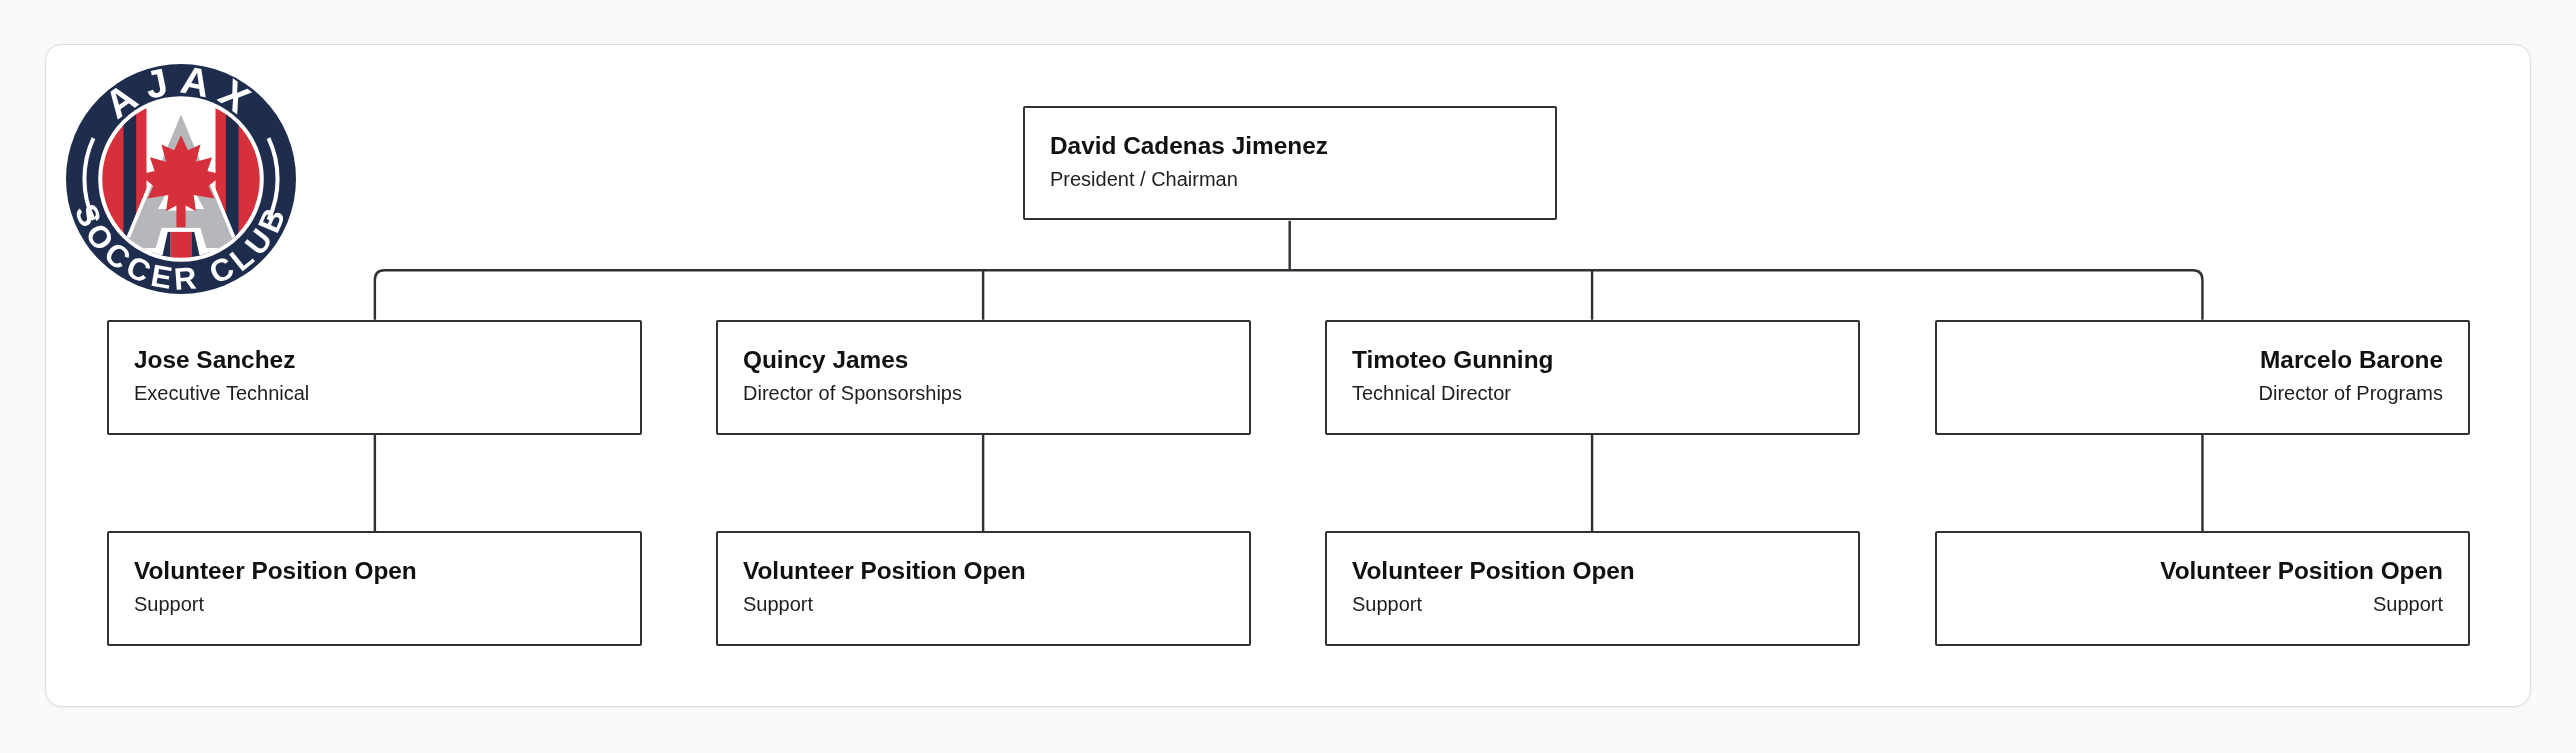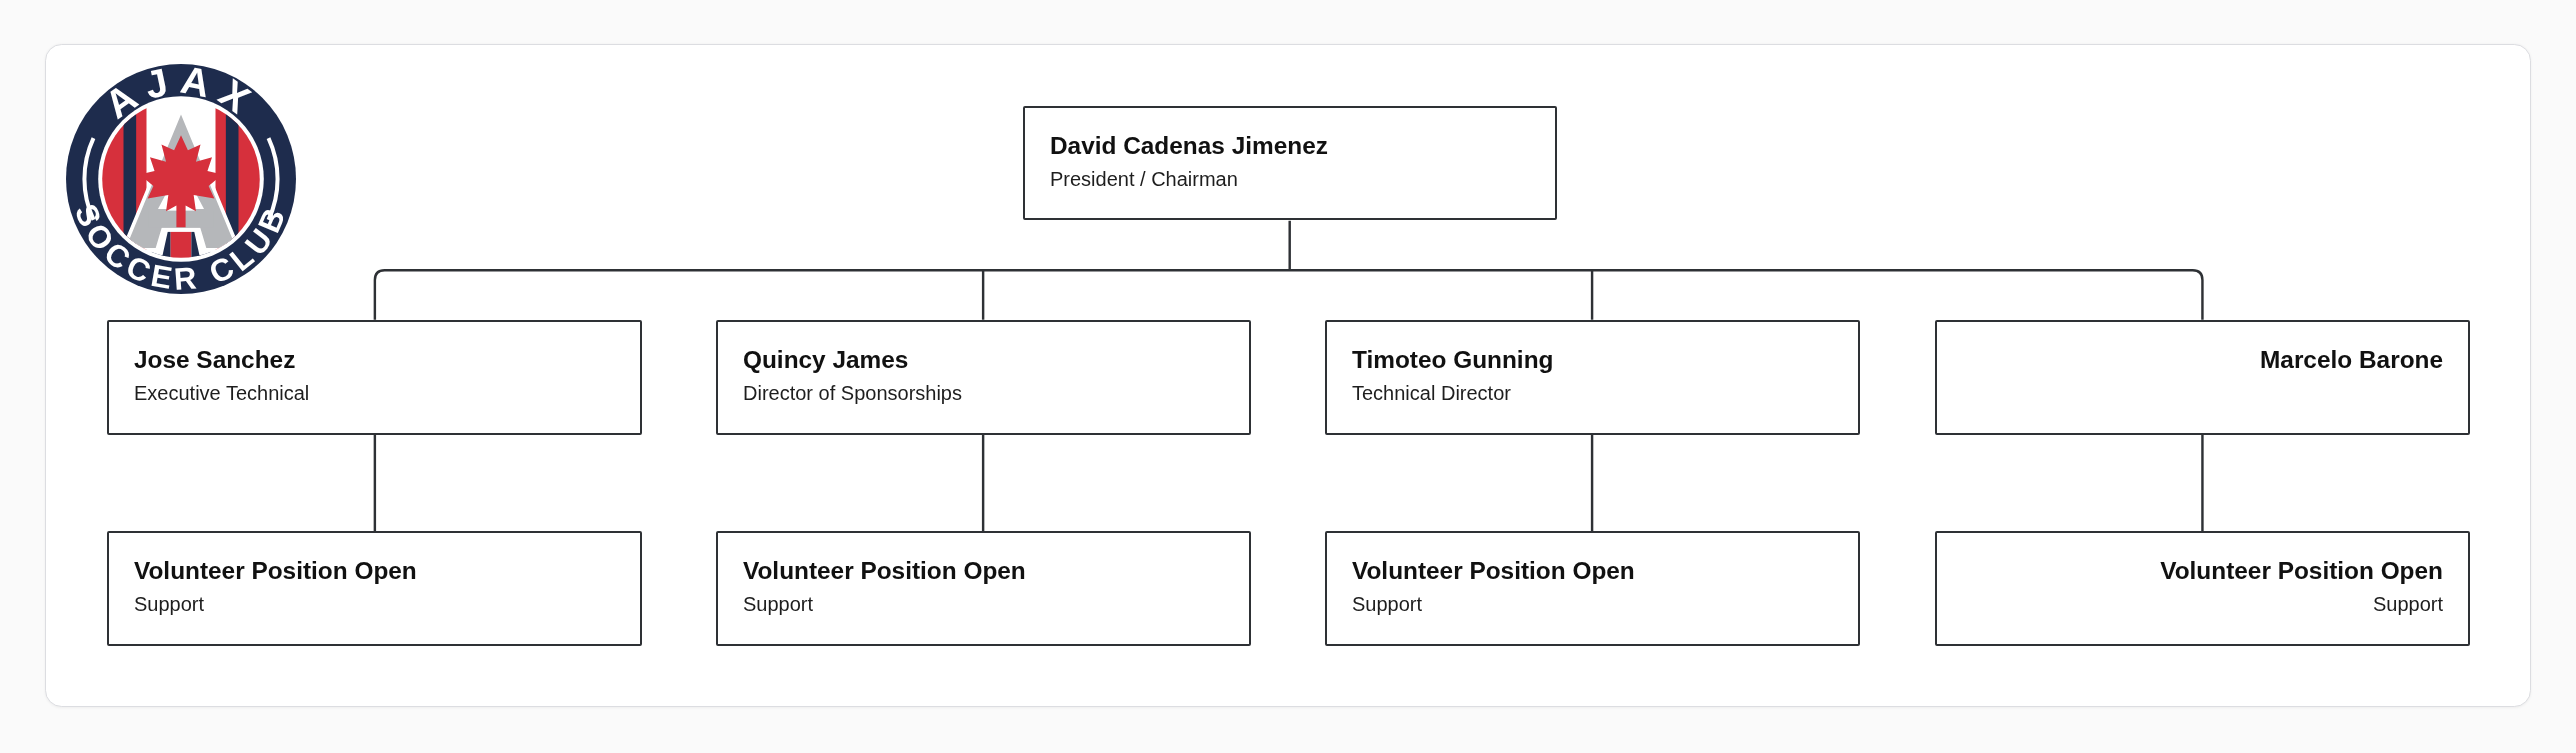--- a/index.html
+++ b/index.html
@@ -115,20 +115,21 @@
   <div class="node r2 c1">
     <div class="name">Quincy James</div>
     <div class="title">Director of Sponsorships</div>
   </div>
   <div class="node r2 c2">
     <div class="name">Timoteo Gunning</div>
     <div class="title">Technical Director</div>
   </div>
   <div class="node r2 c3">
     <div class="name">Marcelo Barone</div>
+    <div class="title">Director of Programs</div>
   </div>
 
   <div class="node r3 c0">
     <div class="name">Volunteer Position Open</div>
     <div class="title">Support</div>
   </div>
   <div class="node r3 c1">
     <div class="name">Volunteer Position Open</div>
     <div class="title">Support</div>
   </div>

